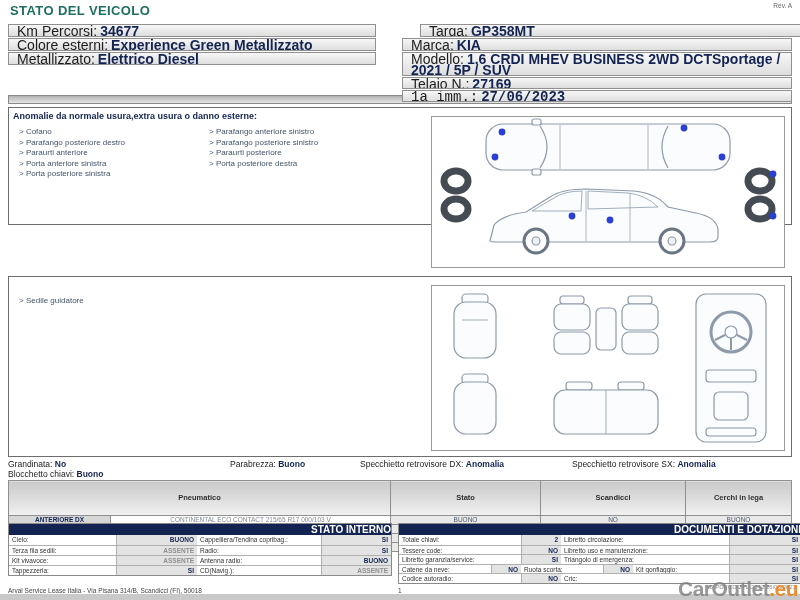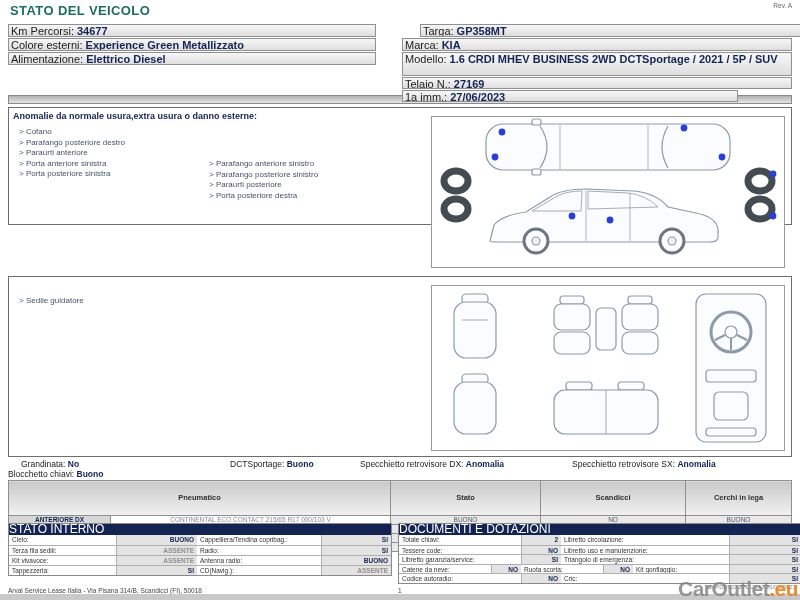--- a/index.html
+++ b/index.html
@@ -4,34 +4,34 @@
 <style>
   * { margin:0; padding:0; box-sizing:border-box; }
   html,body { width:800px; height:600px; }
   body { font-family:"Liberation Sans", sans-serif; background:#ffffff; }
   .page { position:relative; width:800px; height:600px; background:#fff; overflow:hidden; }
 
   .title { position:absolute; left:10px; top:3px; font-size:13px; font-weight:bold; color:#1e6f60; letter-spacing:.4px; }
   .rev { position:absolute; right:8px; top:2px; font-size:6.5px; color:#666; }
 
   .fbar { position:absolute; border:1px solid #909090; background:linear-gradient(#f7f7f7,#dedede);
-          font-size:11px; line-height:10.5px; padding:1px 2px; color:#1c1c1c; overflow:hidden; }
+          font-size:14px; line-height:10.5px; padding:1px 8px; color:#1c1c1c; overflow:hidden; }
   .fbar .fl { margin-right:3px; }
   .fbar .fv { font-weight:bold; color:#132453; }
 
   .band { position:absolute; left:8px; top:95px; width:784px; height:9px;
           background:linear-gradient(#b2b2b2,#e6e6e6); border:1px solid #8a8a8a; z-index:0; }
   .zfield { z-index:2; }
 
   .section { position:absolute; left:8px; width:784px; border:1px solid #6d6d6d; background:#fff; }
   .sec1 { top:107px; height:118px; }
   .sec2 { top:276px; height:181px; }
   .sec-title { font-size:9px; font-weight:bold; color:#132453; padding:3px 4px 1px; }
   .dmg-list { position:absolute; top:19px; left:10px; font-size:8px; color:#44546a; line-height:10.5px; white-space:nowrap; }
-  .dmg-col2 { left:200px;margin-top:32px; }
+  .dmg-col2 { left:200px; }
   .diagram-box { position:absolute; top:8px; left:422px; width:354px; border:1px solid #9a9a9a; background:#fff; overflow:hidden; }
   .sec1 .diagram-box { height:152px; }
   .sec2 .diagram-box { height:166px; }
 
   .cond { position:absolute; left:8px; width:784px; height:10px; font-size:8.5px; color:#222; }
   .cond .pair { position:absolute; white-space:nowrap; }
   .cond b { color:#132453; }
 
   table.tyres { position:absolute; left:8px; top:480px; width:784px; border-collapse:collapse; table-layout:fixed; }
   table.tyres th { background:linear-gradient(#c9c9c9,#f1f1f1); font-size:7.5px; font-weight:bold; color:#2e2e2e;
@@ -39,21 +39,21 @@
   table.tyres td { font-size:6.5px; height:8px; line-height:8px; text-align:center; border:1px solid #8f8f8f;
                    padding:0; white-space:nowrap; overflow:hidden; }
   td.pos { background:#d7d7d7; font-weight:bold; color:#132453; text-align:left; padding-left:3px; font-size:6.5px; }
   td.desc { color:#82898f; font-size:6px; background:#fff; }
   td.val { background:#e9e9e9; color:#4b5a6b; }
   .alert { background:#132453 !important; color:#ffffff !important; font-weight:bold; }
 
   .bt { position:absolute; top:523px; border:1px solid #8a8a8a; background:#fff; }
   .bt-si { left:8px; width:384px; }
   .bt-doc { left:398px; width:404px; }
-  .bt-header { background:#132453; color:#fff; font-weight:normal; text-align:left; font-size:12px; height:11px; line-height:11px; }
+  .bt-header { background:#132453; color:#fff; font-weight:bold; text-align:right; font-size:10px; height:11px; line-height:11px; }
   .bt-row { display:flex; border-top:1px solid #b0b0b0; }
   .bt-si .bt-row { height:10px; line-height:10px; }
   .bt-doc .bt-row { height:9.5px; line-height:9.5px; }
   .bt-lab { font-size:6.5px; color:#333; padding-left:3px; white-space:nowrap; overflow:hidden; }
   .bt-val { font-size:6.5px; font-weight:bold; color:#132453; text-align:right; padding-right:3px;
             background:#e3e3e3; border-left:1px solid #b0b0b0; white-space:nowrap; overflow:hidden; }
   .muted { color:#8f8f8f !important; }
 
   .w107{width:107px;} .w81{width:81px;} .w124{width:124px;} .wfill{flex:1;}
   .w122{width:122px;} .w40{width:40px;} .w168{width:168px;}
@@ -75,36 +75,36 @@
   <div class="title">STATO DEL VEICOLO</div>
   <div class="rev">Rev. A</div>
 
   <div class="fbar zfield" style="left:8px;top:24px;width:368px;height:13px;">
     <span class="fl">Km Percorsi:</span><span class="fv">34677</span>
   </div>
   <div class="fbar zfield" style="left:8px;top:38px;width:368px;height:13px;">
     <span class="fl">Colore esterni:</span><span class="fv">Experience Green Metallizzato</span>
   </div>
   <div class="fbar zfield" style="left:8px;top:52px;width:368px;height:13px;">
-    <span class="fl">Alimentazione:</span><span class="fv">Elettrico Diesel</span>
+    <span class="fl">Metallizzato:</span><span class="fv">Elettrico Diesel</span>
   </div>
 
   <div class="fbar zfield" style="left:420px;top:24px;width:390px;height:13px;">
     <span class="fl">Targa:</span><span class="fv">GP358MT</span>
   </div>
   <div class="fbar zfield" style="left:402px;top:38px;width:390px;height:13px;">
     <span class="fl">Marca:</span><span class="fv">KIA</span>
   </div>
   <div class="fbar zfield" style="left:402px;top:52px;width:390px;height:24px;">
     <span class="fl">Modello:</span><span class="fv">1.6 CRDI MHEV BUSINESS 2WD DCTSportage / 2021 / 5P / SUV</span>
   </div>
   <div class="fbar zfield" style="left:402px;top:77px;width:390px;height:12px;">
     <span class="fl">Telaio N.:</span><span class="fv">27169</span>
   </div>
-  <div class="fbar zfield" style="left:402px;top:90px;width:336px;height:12px;">
+  <div class="fbar zfield" style="left:402px;top:90px;width:390px;height:12px;font-family:Liberation Mono, monospace;">
     <span class="fl">1a imm.:</span><span class="fv">27/06/2023</span>
   </div>
 
   <div class="band"></div>
 
   <div class="section sec1">
     <div class="sec-title">Anomalie da normale usura,extra usura o danno esterne:</div>
     <div class="dmg-list">
       <div>&gt; Cofano</div>
       <div>&gt; Parafango posteriore destro</div>
@@ -201,22 +201,22 @@
             <rect x="274" y="84" width="50" height="12" rx="3"></rect>
             <rect x="282" y="106" width="34" height="28" rx="5"></rect>
             <rect x="274" y="142" width="50" height="8" rx="3"></rect>
           </g>
         </g>
       </svg>
     </div>
   </div>
 
   <div class="cond" style="top:459px;">
-    <span class="pair" style="left:0;margin-left:13px;"><span>Grandinata:</span> <b>No</b></span>
-    <span class="pair" style="left:222px;"><span>DCTSportage:</span> <b>Buono</b></span>
+    <span class="pair" style="left:0;"><span>Grandinata:</span> <b>No</b></span>
+    <span class="pair" style="left:222px;"><span>Parabrezza:</span> <b>Buono</b></span>
     <span class="pair" style="left:352px;"><span>Specchietto retrovisore DX:</span> <b>Anomalia</b></span>
     <span class="pair" style="left:564px;"><span>Specchietto retrovisore SX:</span> <b>Anomalia</b></span>
   </div>
   <div class="cond" style="top:469px;">
     <span class="pair" style="left:0;"><span>Blocchetto chiavi:</span> <b>Buono</b></span>
   </div>
 
   <table class="tyres">
     <colgroup>
         <col style="width:102px;">

